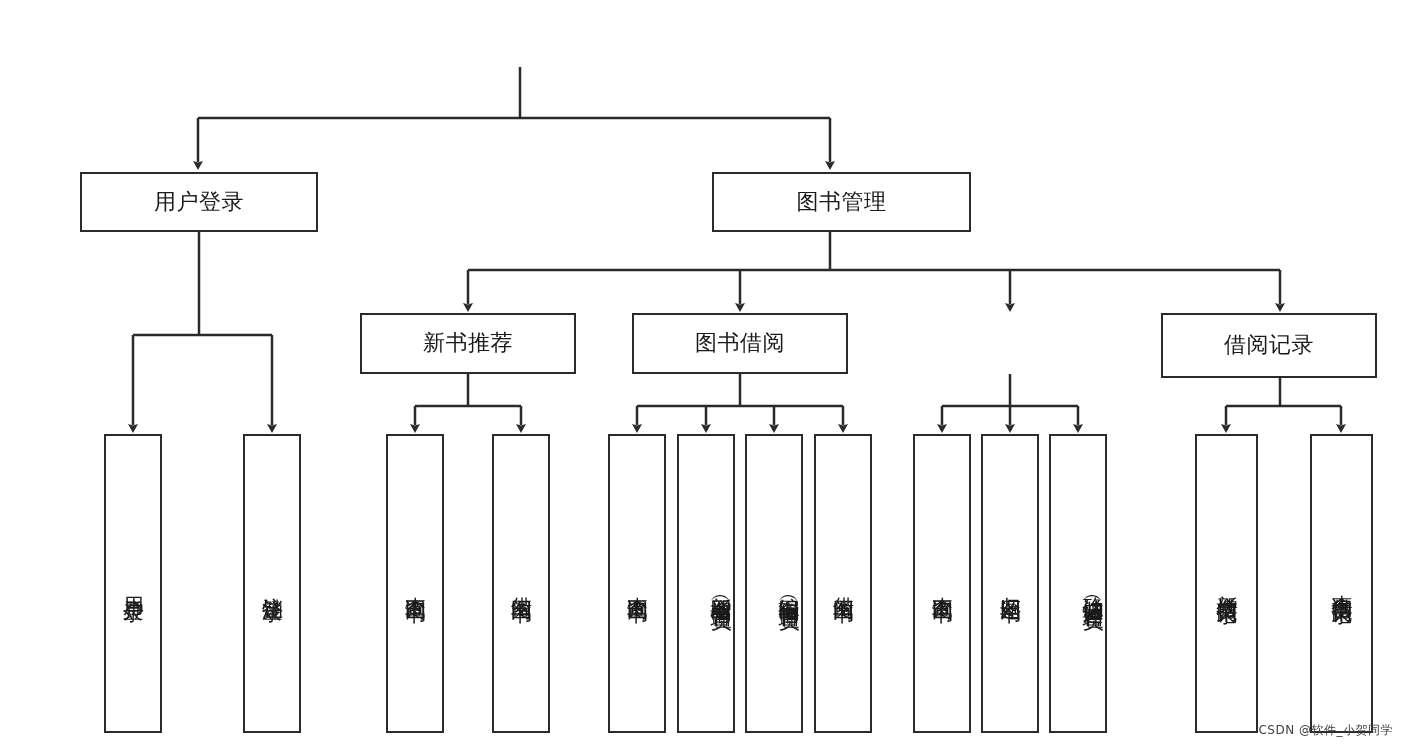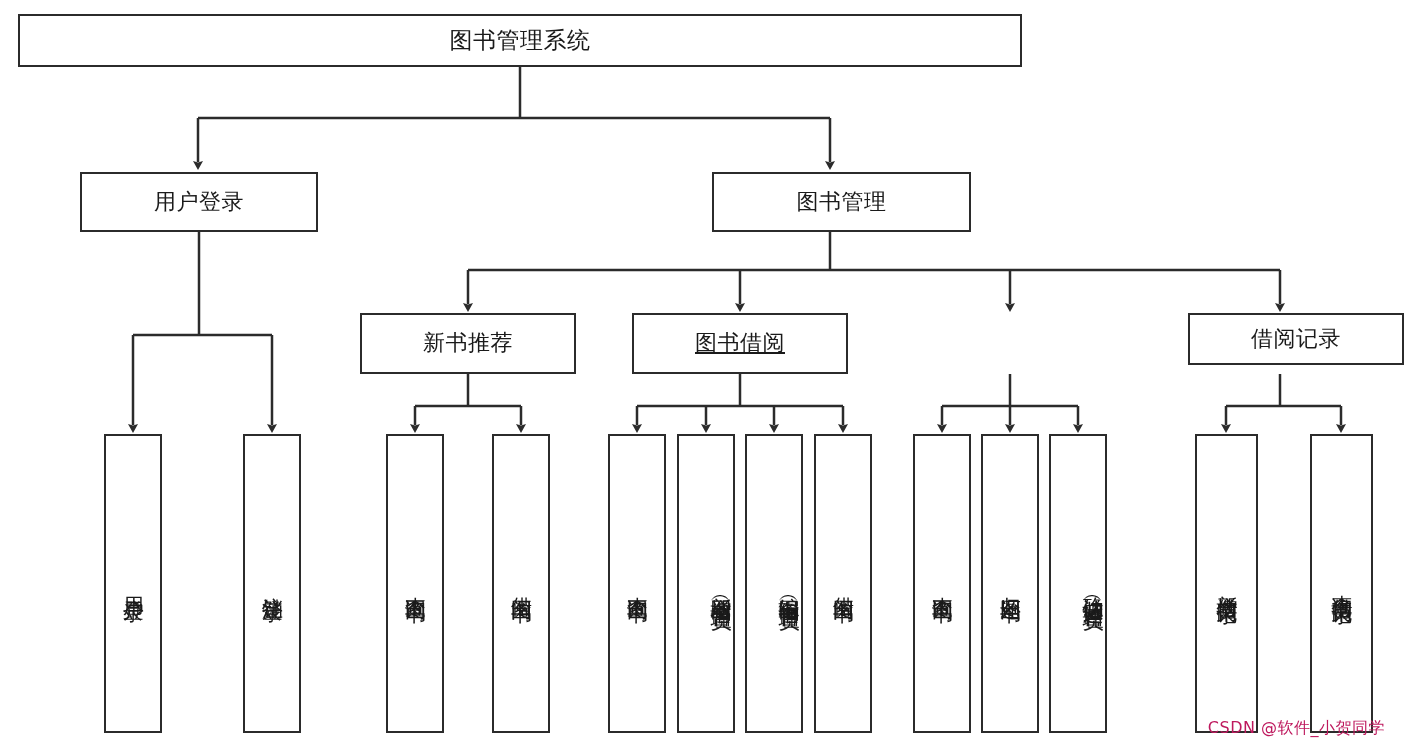--- a/index.html
+++ b/index.html
@@ -54,24 +54,24 @@
     justify-content: center;
     padding-top: 10px;
     text-align: left;
   }
   .node-v.centered {
     align-items: center;
     padding-top: 0;
   }
   .watermark {
     position: absolute;
-    right: 20px;
+    right: 12px;
     bottom: 8px;
-    font-size: 16px;
-    color: #be185d;
+    font-size: 12px;
+    color: #404040;
     letter-spacing: 0.5px;
     white-space: nowrap;
   }
 </style>
 </head>
 <body>
 
 <div id="canvas">
 
   <svg id="edges" viewBox="0 0 1405 747">
@@ -117,28 +117,27 @@
       <path d="M1010,406 L1010,425" marker-end="url(#arrow)"></path>
       <path d="M1078,406 L1078,425" marker-end="url(#arrow)"></path>
 
       <path d="M1280,374 L1280,406"></path>
       <path d="M1226,406 L1341,406"></path>
       <path d="M1226,406 L1226,425" marker-end="url(#arrow)"></path>
       <path d="M1341,406 L1341,425" marker-end="url(#arrow)"></path>
     </g>
   </svg>
 
-  <div class="node node-h node-root" style="left:18px; top:14px; width:1004px; height:53px;">图书管理系统</div>
 
   <div class="node node-h" style="left:80px; top:172px; width:238px; height:60px;">用户登录</div>
   <div class="node node-h" style="left:712px; top:172px; width:259px; height:60px;">图书管理</div>
 
   <div class="node node-h" style="left:360px; top:313px; width:216px; height:61px;">新书推荐</div>
-  <div class="node node-h" style="left:632px; top:313px; width:216px; height:61px;text-decoration:underline;">图书借阅</div>
-  <div class="node node-h" style="left:1188px; top:313px; width:216px; height:52px;">借阅记录</div>
+  <div class="node node-h" style="left:632px; top:313px; width:216px; height:61px;">图书借阅</div>
+  <div class="node node-h" style="left:1161px; top:313px; width:216px; height:65px;">借阅记录</div>
 
   <div class="node node-v centered" style="left:104px; top:434px; width:58px; height:299px;">用户登录</div>
   <div class="node node-v centered" style="left:243px; top:434px; width:58px; height:299px;">注销登录</div>
 
   <div class="node node-v centered" style="left:386px; top:434px; width:58px; height:299px;">查询图书</div>
   <div class="node node-v centered" style="left:492px; top:434px; width:58px; height:299px;">借阅图书</div>
 
   <div class="node node-v centered" style="left:608px; top:434px; width:58px; height:299px;">查询图书</div>
   <div class="node node-v" style="left:677px; top:434px; width:58px; height:299px;">新增图书（管理员）</div>
   <div class="node node-v" style="left:745px; top:434px; width:58px; height:299px;">编辑图书（管理员）</div>

